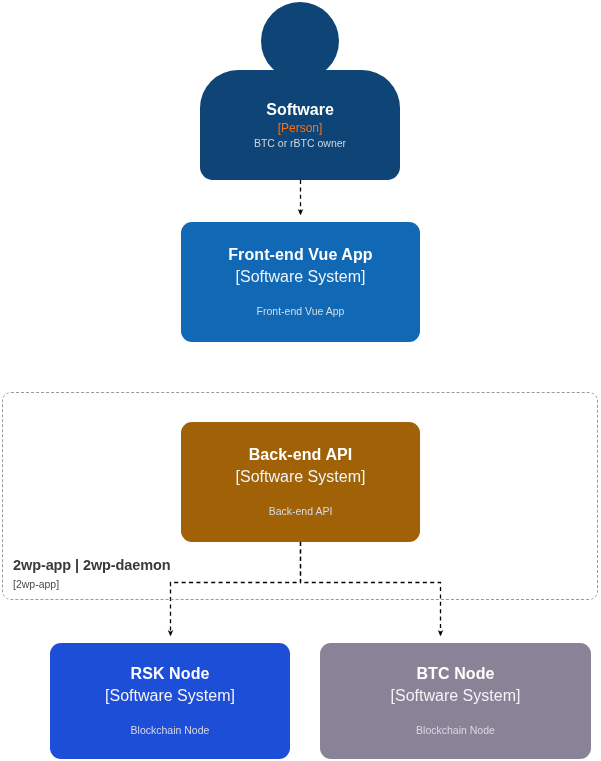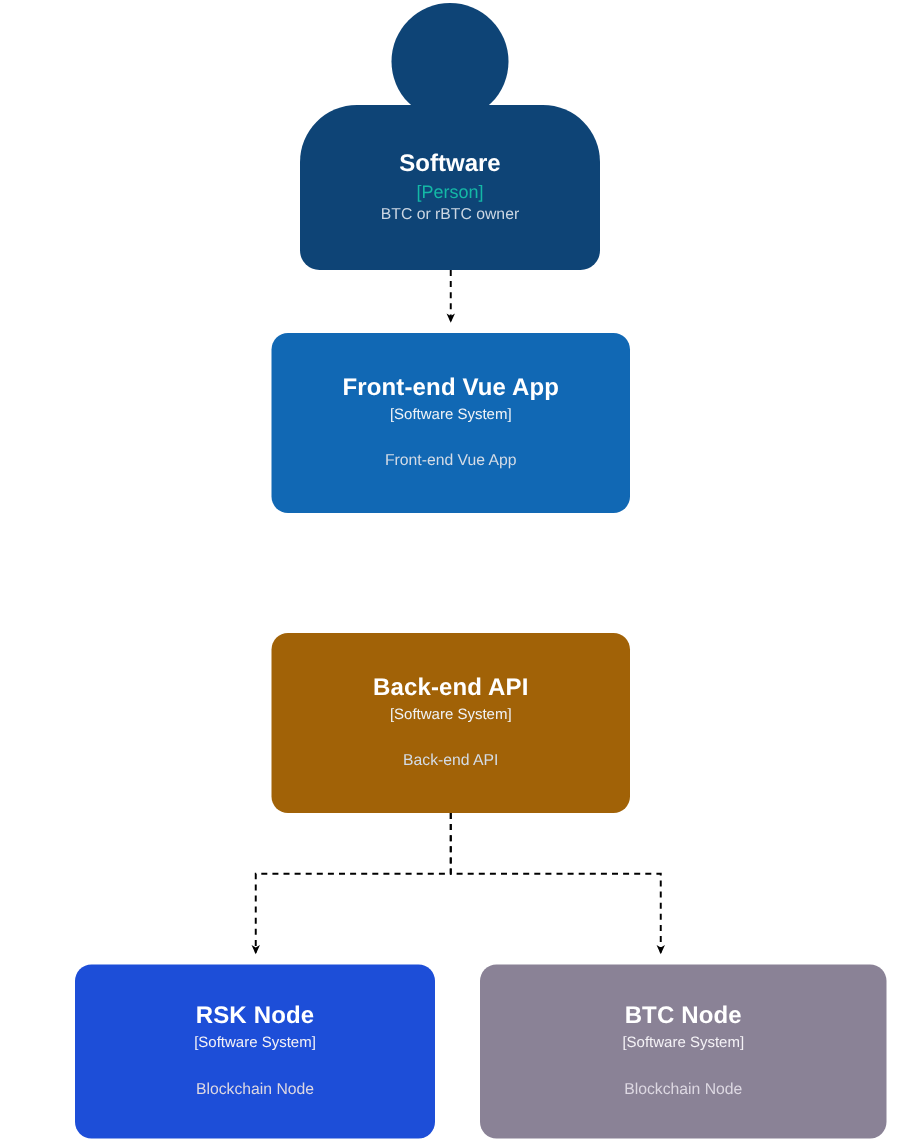--- a/index.html
+++ b/index.html
@@ -44,21 +44,21 @@
     overflow: hidden;
   }
   .c4box .b-name {
     font-size: 16px;
     font-weight: bold;
     color: #ffffff;
     line-height: 1.26;
     letter-spacing: 0.1px;
   }
   .c4box .b-type {
-    font-size: 10px;
+    font-size: 16px;
     font-weight: normal;
     color: #f0f3f7;
     line-height: 1.3;
     margin-top: 1px;
   }
   .c4box .b-desc {
     font-size: 10.5px;
     font-weight: normal;
     color: #d4dce6;
     line-height: 1.35;
@@ -92,21 +92,21 @@
     background: #0E4476;
     display: flex;
     flex-direction: column;
     align-items: center;
     justify-content: center;
     text-align: center;
     padding: 0 10px;
     box-sizing: border-box;
   }
   #person-customer .b-name { font-size: 16px; font-weight: bold; color:#fff; line-height:1.26; }
-  #person-customer .b-type { font-size: 12px; color:#14b8a6; line-height:1.3; margin-top:1px; }
+  #person-customer .b-type { font-size: 12px; color:#f97316; line-height:1.3; margin-top:1px; }
   #person-customer .b-desc { font-size: 10.5px; color:#ccd7e3; line-height:1.35; }
 
   
   #sys-frontend {
     left: 181px; top: 222px; width: 239px; height: 120px;
     background: #1168B4;
   }
   #sys-backend {
     left: 181px; top: 422px; width: 239px; height: 120px;
     background: #a16207;
@@ -171,20 +171,24 @@
     </g>
 
     <g>
       <path d="M300.5,542 L300.5,582.5 L170.5,582.5 L170.5,635" fill="none" stroke="#000000" stroke-width="1.3" stroke-dasharray="4,3.4" marker-end="url(#arrowhead)"></path>
     </g>
     <g>
       <path d="M300.5,542 L300.5,582.5 L440.5,582.5 L440.5,635" fill="none" stroke="#000000" stroke-width="1.3" stroke-dasharray="4,3.4" marker-end="url(#arrowhead)"></path>
     </g>
   </svg>
 
+  <div id="boundary-2wp">
+    <div class="bd-label">2wp-app | 2wp-daemon</div>
+    <div class="bd-sublabel">[2wp-app]</div>
+  </div>
 
   <div id="person-customer">
     <div class="p-head"></div>
     <div class="p-body">
       <div class="b-name">Software</div>
       <div class="b-type">[Person]</div>
       <div class="b-desc">BTC or rBTC owner</div>
     </div>
   </div>
 

